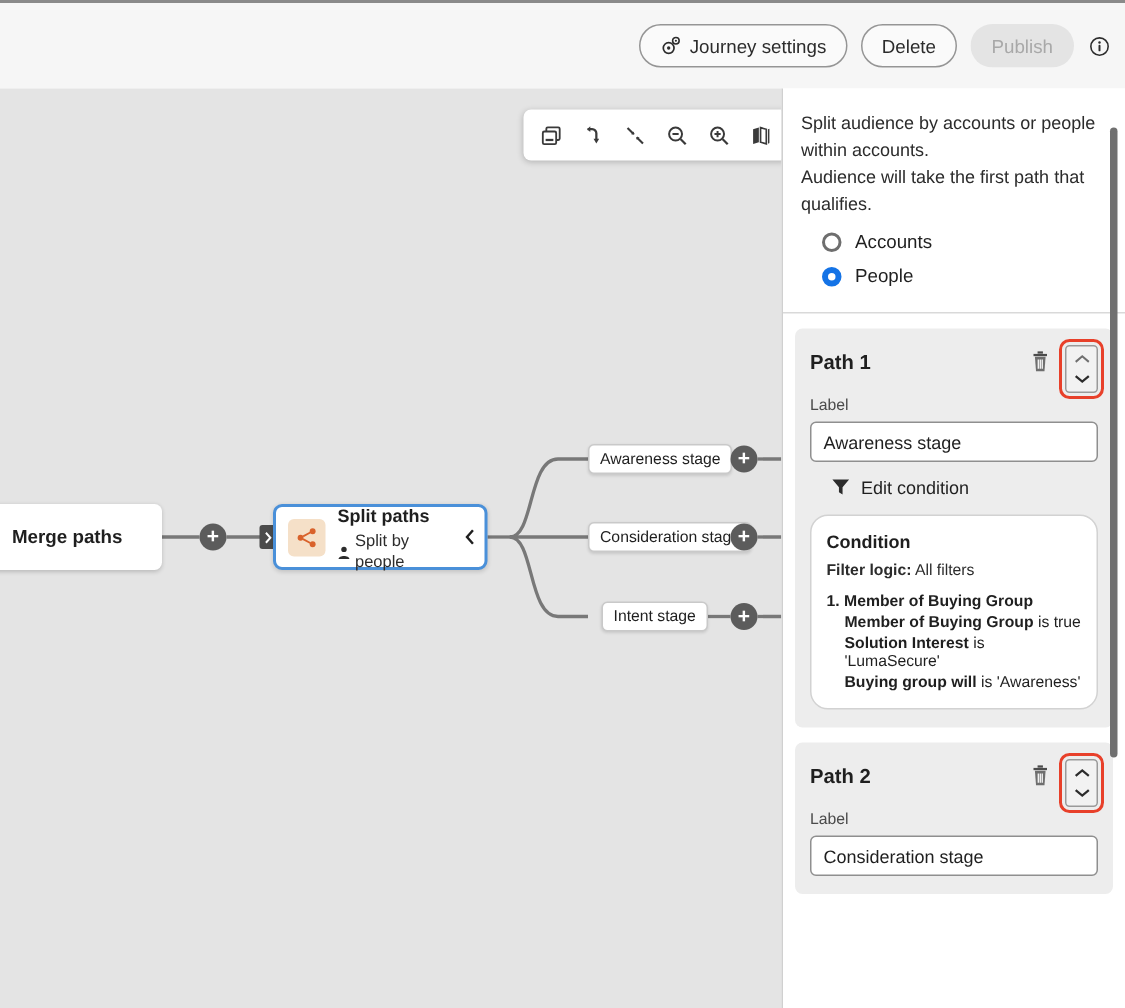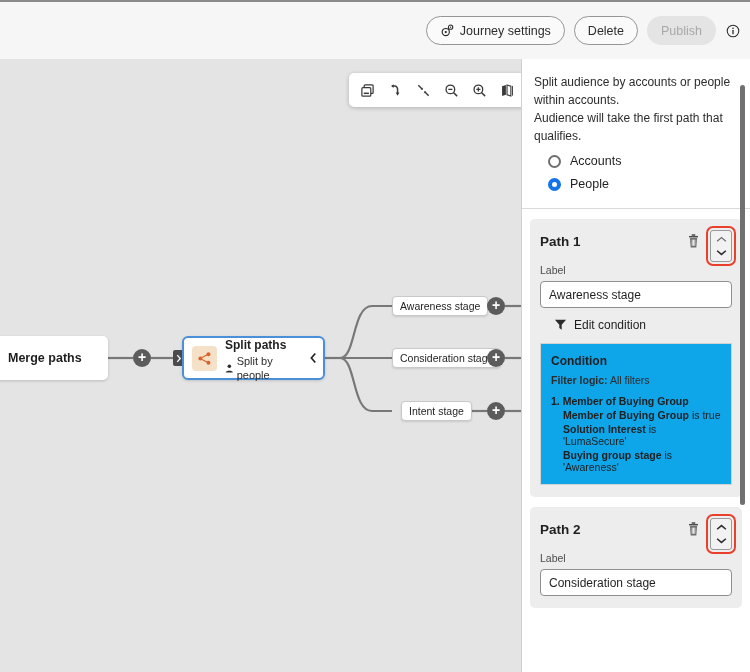--- a/index.html
+++ b/index.html
@@ -156,21 +156,21 @@
   .card-label { font-size: 10.5px; color: #4b4b4b; margin: 2px 0 5px 0; }
   .text-input {
     height: 27px; background: #ffffff; border: 1px solid #8f8f8f; border-radius: 4px;
     display: flex; align-items: center; padding: 0 8px; font-size: 12px; color: #1f1f1f;
   }
   .edit-cond {
     display: flex; align-items: flex-start; gap: 7px; margin: 10px 0 0 14px;
     font-size: 12px; color: #1f1f1f; cursor: pointer;
   }
   .cond-box {
-    background: #0ea5e9; border: 1px solid #d2d2d2; border-radius: 0;
+    background: #ffffff; border: 1px solid #d2d2d2; border-radius: 12px;
     margin-top: 11px; padding: 10px 10px 11px 10px;
   }
   .cond-title { font-size: 12px; font-weight: bold; color: #1f1f1f; }
   .cond-logic { font-size: 10.5px; color: #2c2c2c; margin-top: 6px; }
   .cond-logic b { font-weight: bold; }
   .cond-list { margin-top: 9px; font-size: 10.5px; color: #1f1f1f; }
   .cond-item-head { font-weight: bold; }
   .cond-line { padding-left: 12px; margin-top: 2px; }
   .cond-line b { font-weight: bold; }
   .cond-line span { font-weight: normal; }
@@ -418,21 +418,21 @@
               <b>Member of Buying Group</b>
               <span>is</span>
               <span>true</span>
             </div>
             <div class="cond-line">
               <b>Solution Interest</b>
               <span>is</span>
               <span>'LumaSecure'</span>
             </div>
             <div class="cond-line">
-              <b>Buying group stage</b>
+              <b>Buying group will</b>
               <span>is</span>
               <span>'Awareness'</span>
             </div>
           </div>
         </div>
       </div>
 
       <div class="path-card">
         <div class="path-head">
           <span class="path-title">Path 2</span>

